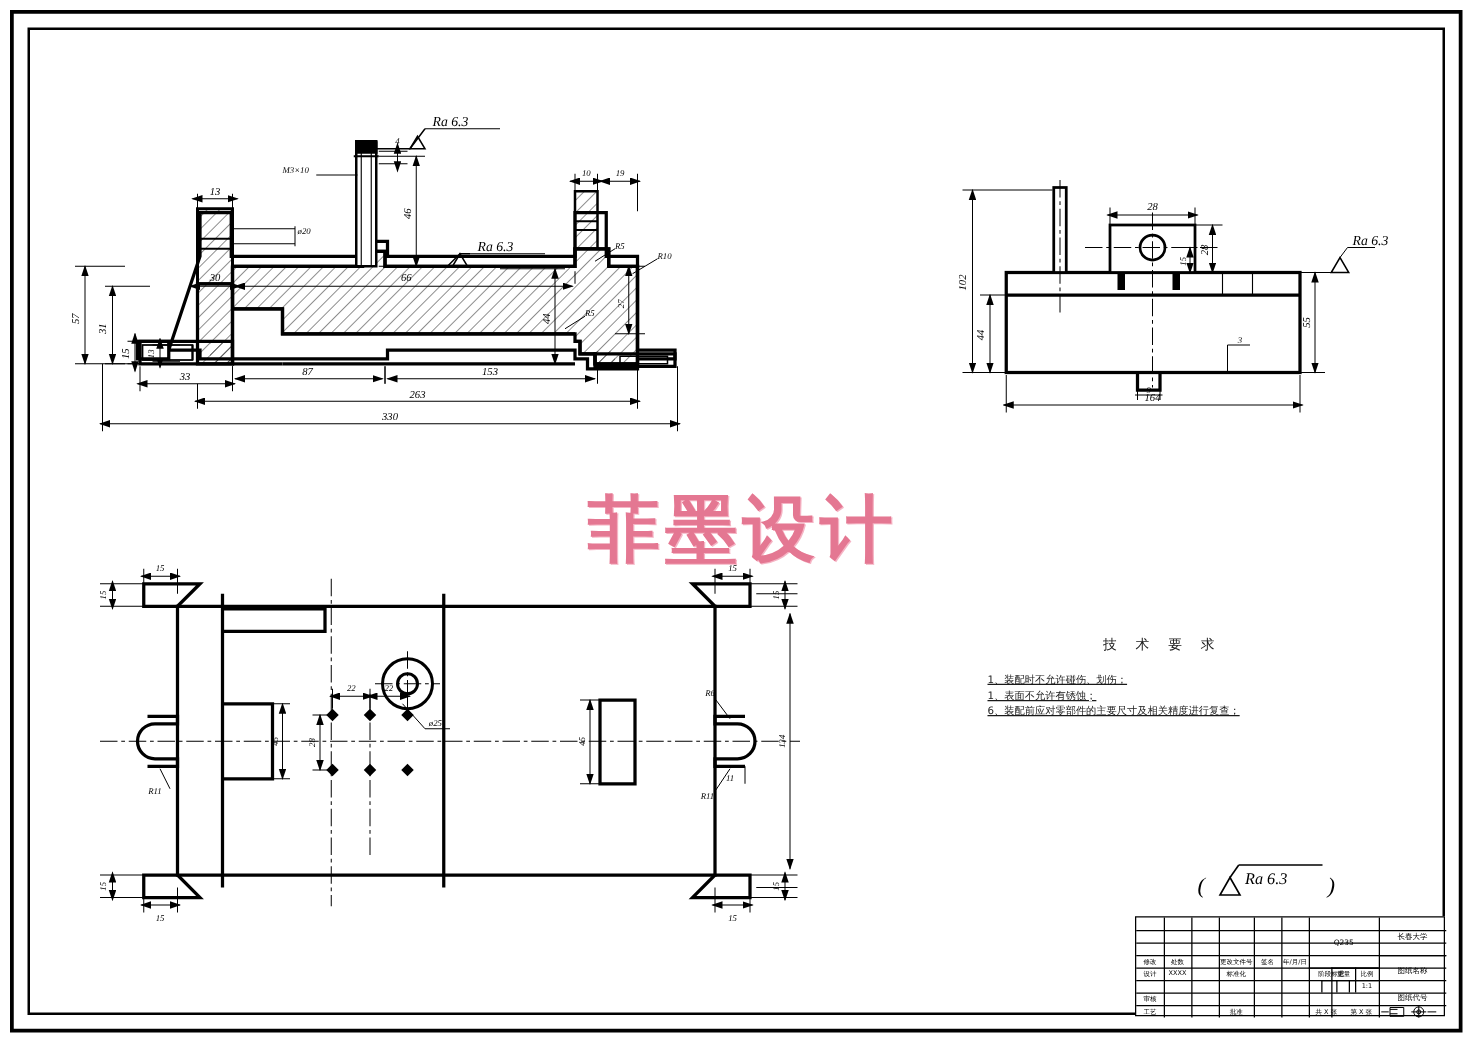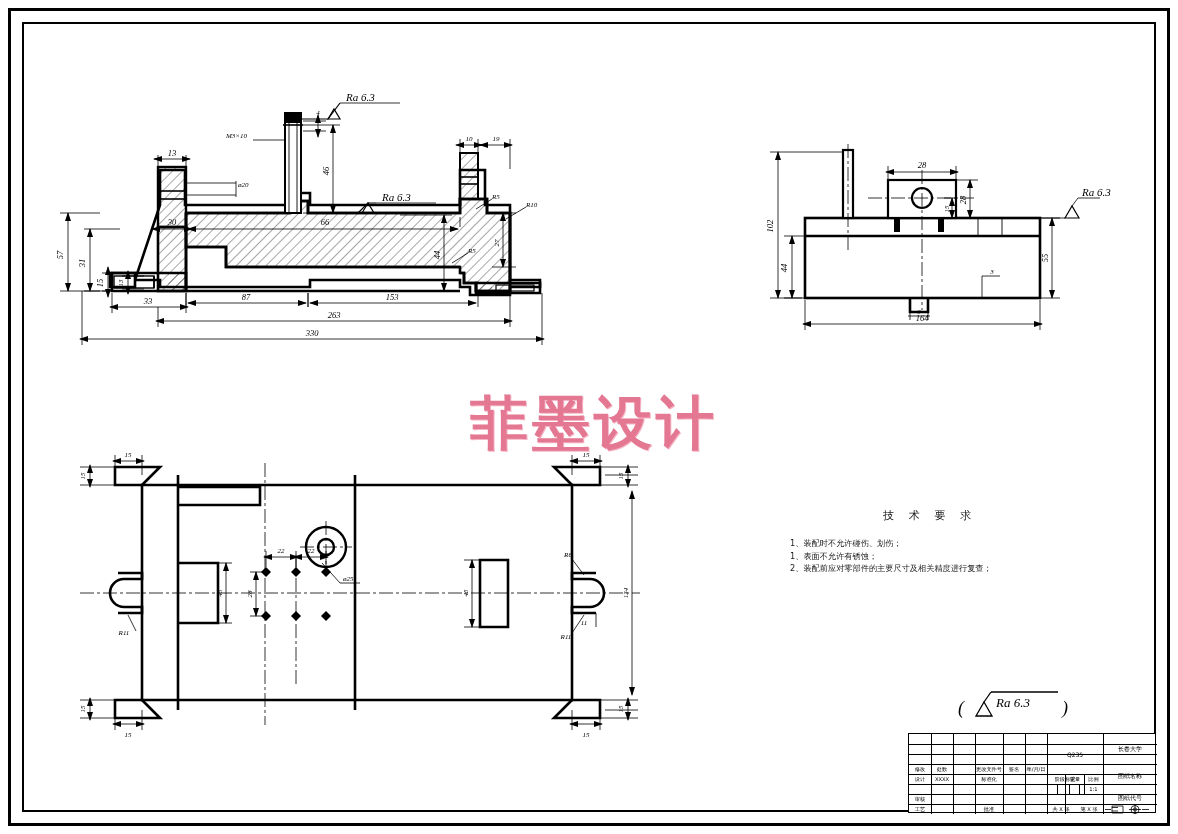--- a/index.html
+++ b/index.html
@@ -25,25 +25,25 @@
      stroke-dasharray:14 3 3 3;}
   .hatch-l{stroke:#000;stroke-width:0.7;}
 
   text{font-family:"Liberation Serif","DejaVu Serif",serif;fill:#000;}
   .dtxt{font-size:8.5px;font-style:italic;}
   .dtxt-s{font-size:7px;font-style:italic;}
   .ratxt{font-size:11px;font-style:italic;}
 
   
   .tech{position:absolute;left:790px;top:508px;width:300px;}
-  .tech-title{font-family:Liberation Serif, serif;
+  .tech-title{font-family:Liberation Sans, sans-serif;
      font-size:11px;letter-spacing:6px;text-align:center;margin-left:-20px;
      color:#1a1a1a;}
   .tech-list{margin-top:14px;font-family:"DejaVu Sans","Liberation Sans",sans-serif;
-     font-size:8.2px;line-height:12.5px;color:#1a1a1a;}
+     font-size:8.2px;line-height:12.5px;color:#1a1a1a;text-decoration:underline;}
   .tech-list div{white-space:nowrap;}
 
   
   .watermark{position:absolute;left:470px;top:385px;
      font-family:"DejaVu Serif","Liberation Serif",serif;
      font-size:58px;font-weight:700;letter-spacing:4px;
      color:#e0607f;opacity:.85;
      text-shadow:1px 1px 0 #f4a8bb;user-select:none;}
 
   
@@ -572,21 +572,21 @@
   </svg>
   </div>
 
   <div class="watermark">菲墨设计</div>
 
   <div class="tech">
     <div class="tech-title">技 术 要 求</div>
     <div class="tech-list">
       <div>1、装配时不允许碰伤、划伤；</div>
       <div>1、表面不允许有锈蚀；</div>
-      <div>2、装配前应对零部件的主要尺寸及相关精度进行复查；</div>
+      <div>6、装配前应对零部件的主要尺寸及相关精度进行复查；</div>
     </div>
   </div>
 
   <div class="overall-ra">
     <svg width="150" height="34" viewBox="0 0 150 34">
       <text x="0" y="24" font-size="18" font-family="Liberation Serif, serif">(</text>
       <path d="M18,26 L26,12 L34,26 Z" stroke="#000" stroke-width="1.3" fill="none"></path>
       <line x1="26" y1="12" x2="33" y2="2" stroke="#000" stroke-width="1.3"></line>
       <line x1="33" y1="2" x2="100" y2="2" stroke="#000" stroke-width="1.3"></line>
       <text x="38" y="17" font-size="13" font-style="italic" font-family="Liberation Serif, serif">Ra 6.3</text>

